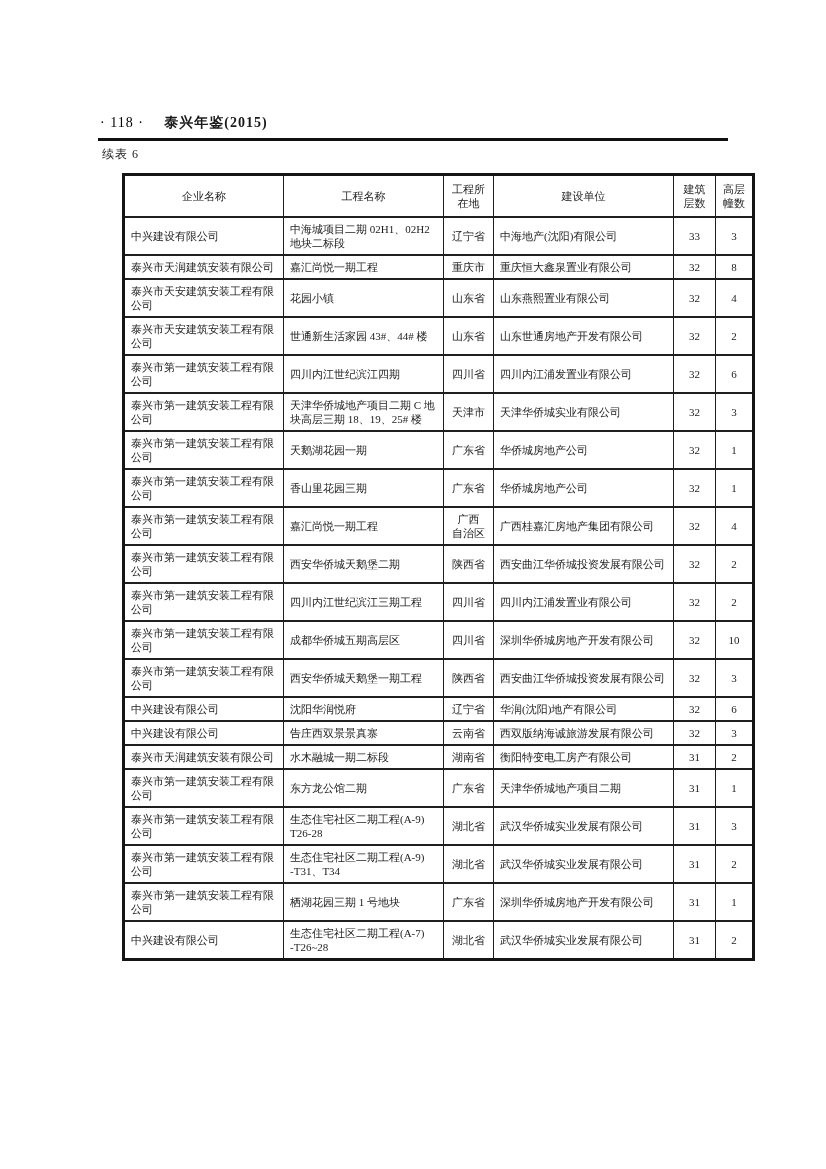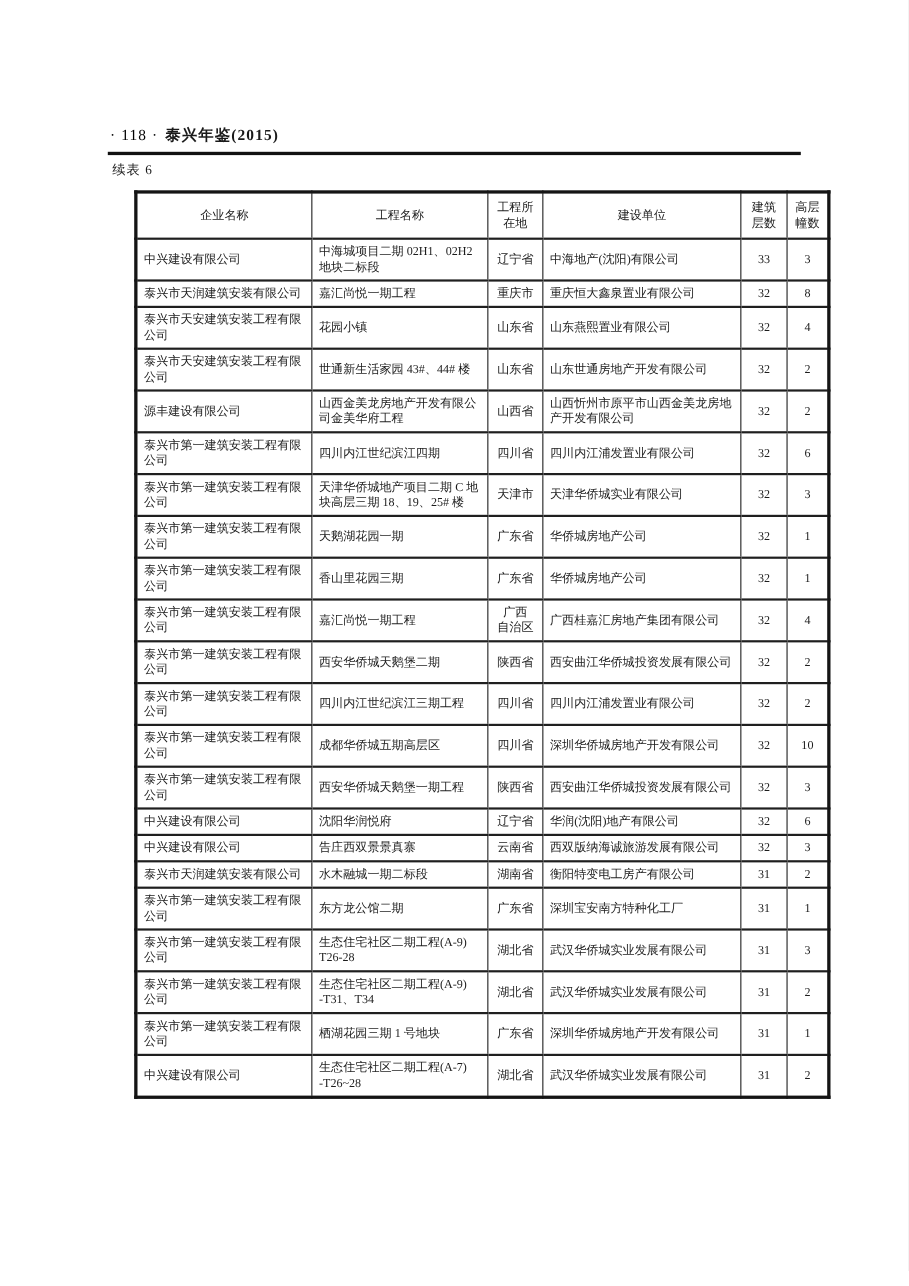--- a/index.html
+++ b/index.html
@@ -10,21 +10,21 @@
     font-family:"Liberation Serif","DejaVu Serif",serif;
     color:#1a1a1a;
     overflow:hidden;
   }
   .content{position:absolute;left:98px;top:0;width:632px;}
   .running-head{
     position:absolute;left:2px;top:114px;
     font-size:14px;letter-spacing:1px;white-space:nowrap;
   }
   .running-head .pageno{font-weight:normal;color:#000000;}
-  .running-head .booktitle{font-weight:bold;margin-left:2px;}
+  .running-head .booktitle{font-weight:bold;margin-left:16px;}
   .head-rule{
     position:absolute;left:0;top:138px;width:630px;height:3px;
     background:#111;
   }
   .tbl-caption{
     position:absolute;left:4px;top:146px;
     font-size:12px;letter-spacing:1px;
   }
   table.data{
     position:absolute;left:0;top:173px;
@@ -116,28 +116,20 @@
           <tr>
             <td class="t-left">泰兴市天安建筑安装工程有限
 公司</td>
             <td class="t-left">世通新生活家园 43#、44# 楼</td>
             <td class="t-center">山东省</td>
             <td class="t-left">山东世通房地产开发有限公司</td>
             <td class="t-center">32</td>
             <td class="t-center">2</td>
           </tr>
           <tr>
-            <td class="t-left">源丰建设有限公司</td>
-            <td class="t-left">山西金美龙房地产开发有限公司金美华府工程</td>
-            <td class="t-center">山西省</td>
-            <td class="t-left">山西忻州市原平市山西金美龙房地产开发有限公司</td>
-            <td class="t-center">32</td>
-            <td class="t-center">2</td>
-          </tr>
-          <tr>
             <td class="t-left">泰兴市第一建筑安装工程有限
 公司</td>
             <td class="t-left">四川内江世纪滨江四期</td>
             <td class="t-center">四川省</td>
             <td class="t-left">四川内江浦发置业有限公司</td>
             <td class="t-center">32</td>
             <td class="t-center">6</td>
           </tr>
           <tr>
             <td class="t-left">泰兴市第一建筑安装工程有限
@@ -234,21 +226,21 @@
             <td class="t-center">湖南省</td>
             <td class="t-left">衡阳特变电工房产有限公司</td>
             <td class="t-center">31</td>
             <td class="t-center">2</td>
           </tr>
           <tr>
             <td class="t-left">泰兴市第一建筑安装工程有限
 公司</td>
             <td class="t-left">东方龙公馆二期</td>
             <td class="t-center">广东省</td>
-            <td class="t-left">深圳宝安南方特种化工厂</td>
+            <td class="t-left">天津华侨城地产项目二期</td>
             <td class="t-center">31</td>
             <td class="t-center">1</td>
           </tr>
           <tr>
             <td class="t-left">泰兴市第一建筑安装工程有限
 公司</td>
             <td class="t-left">生态住宅社区二期工程(A-9)
 T26-28</td>
             <td class="t-center">湖北省</td>
             <td class="t-left">武汉华侨城实业发展有限公司</td>

